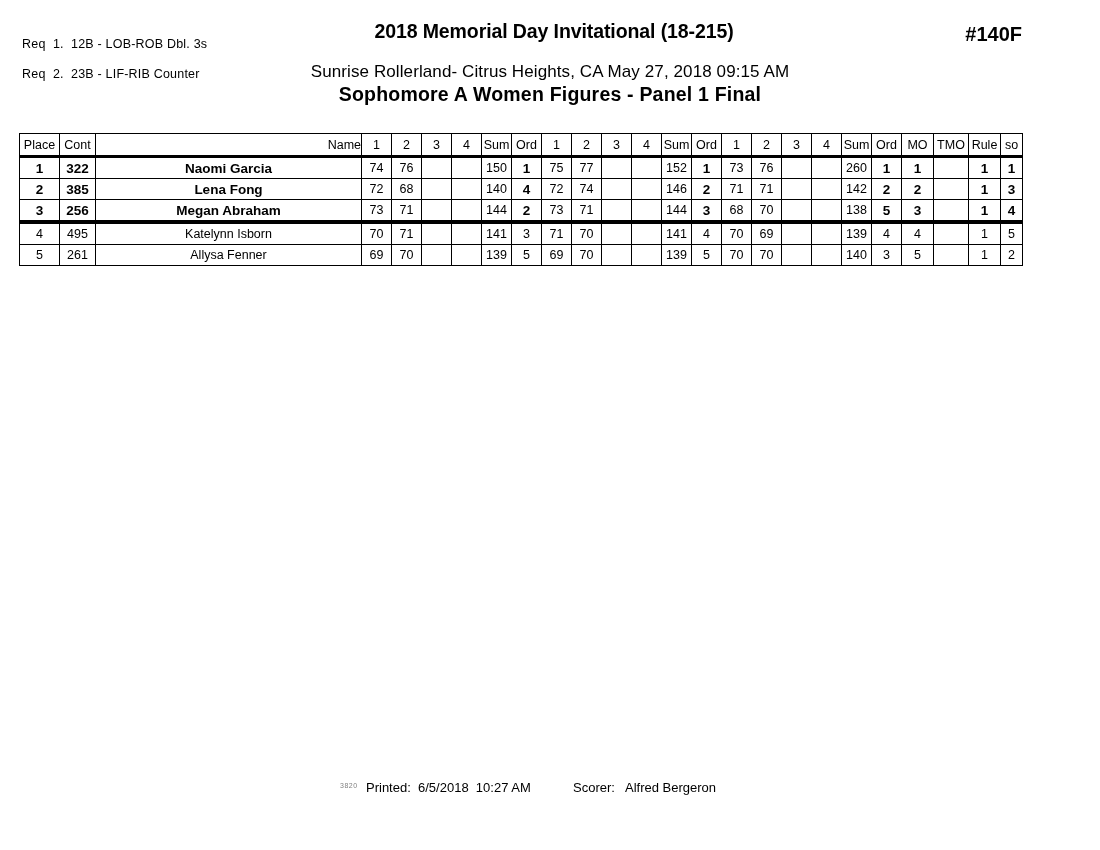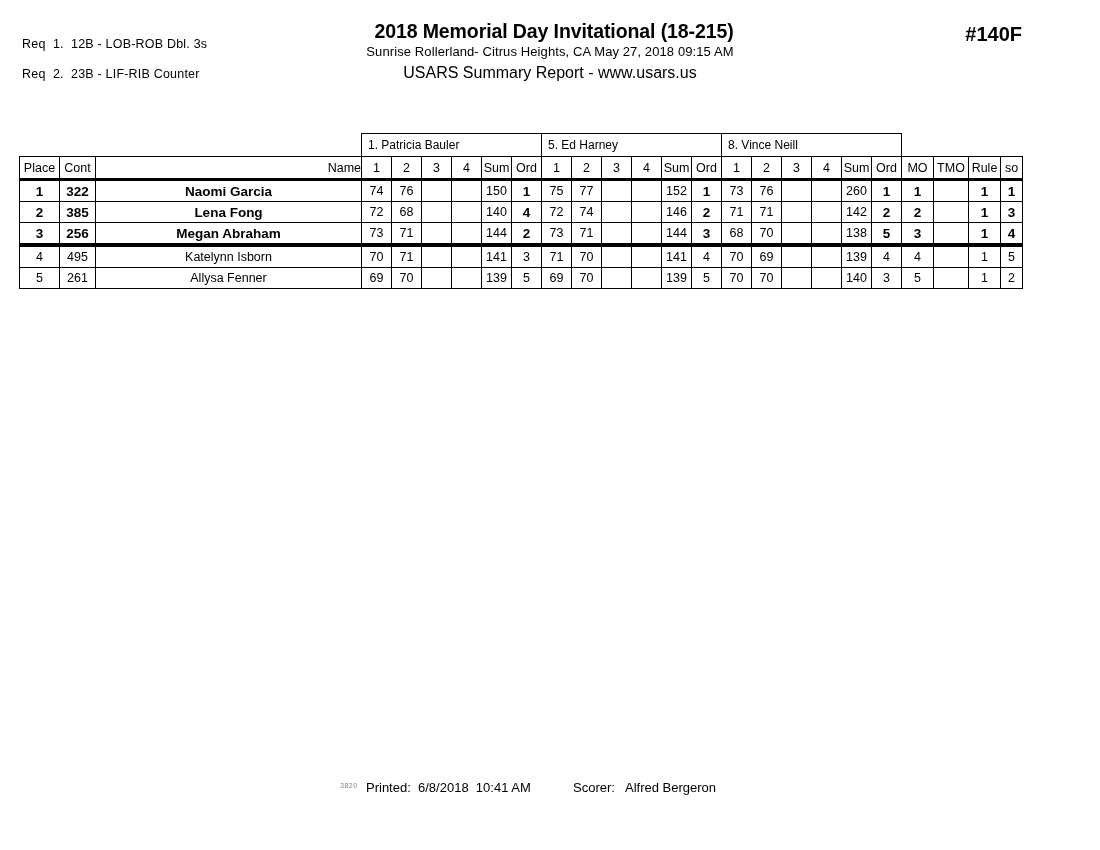--- a/index.html
+++ b/index.html
@@ -39,23 +39,24 @@
     text-align: center;
   }
   #event-title {
     font-size: 19.5px;
     font-weight: bold;
     letter-spacing: -0.1px;
     line-height: 22px;
     padding-left: 8px;
   }
   #venue-line {
-    font-size: 13px;
+    font-size: 17px;
     line-height: 20px;
     letter-spacing: 0.1px;
+    margin-top: 20px;
   }
   #division-title {
     font-size: 19.5px;
     font-weight: bold;
     line-height: 24px;
     letter-spacing: 0.2px;
   }
   #report-line {
     font-size: 16px;
     line-height: 22px;
@@ -169,21 +170,21 @@
 <body>
 
 <div id="req-block">
   <div class="req-line">Req  1.  12B - LOB-ROB Dbl. 3s</div>
   <div class="req-line">Req  2.  23B - LIF-RIB Counter</div>
 </div>
 
 <div id="title-block">
   <div id="event-title">2018 Memorial Day Invitational (18-215)</div>
   <div id="venue-line">Sunrise Rollerland-  Citrus Heights, CA   May 27, 2018   09:15 AM</div>
-  <div id="report-line">USARS Summary Report - www.usars.us</div>
+  <div id="division-title">Sophomore A Women Figures  -  Panel 1 Final</div>
 </div>
 
 <div id="event-number">#140F</div>
 
 <div id="results-wrap">
   <table class="results">
     <colgroup>
       <col style="width:40px">
         <col style="width:36px">
         <col style="width:266px">
@@ -205,32 +206,20 @@
         <col style="width:30px">
         <col style="width:30px">
         <col style="width:30px">
       <col style="width:32px">
         <col style="width:35px">
         <col style="width:32px">
         <col style="width:22px">
     </colgroup>
 
     <tbody>
-        <tr class="group-row">
-      <td class="spacer"></td>
-      <td class="spacer"></td>
-      <td class="spacer"></td>
-      <td class="judge-group" colspan="6">1.  Patricia Bauler</td>
-      <td class="judge-group" colspan="6">5.  Ed Harney</td>
-      <td class="judge-group" colspan="6">8.  Vince Neill</td>
-      <td class="spacer"></td>
-      <td class="spacer"></td>
-      <td class="spacer"></td>
-      <td class="spacer"></td>
-    </tr>
 
     <tr class="head-row">
       <td>Place</td>
       <td>Cont</td>
       <td class="lbl-left">Name</td>
 
       <td>1</td>
       <td>2</td>
       <td>3</td>
       <td>4</td>
@@ -396,16 +385,16 @@
       <td>1</td>
       <td>2</td>
     </tr>
   </tbody>
     </table>
 </div>
 
 <div id="footer">
   <div id="footer-inner">
     <span id="print-code">3820</span>
-    <span id="printed-label">Printed:  6/8/2018  10:41 AM</span>
+    <span id="printed-label">Printed:  6/5/2018  10:27 AM</span>
     <span id="scorer-label">Scorer:   Alfred Bergeron</span>
   </div>
 </div>
 
 </body></html>

